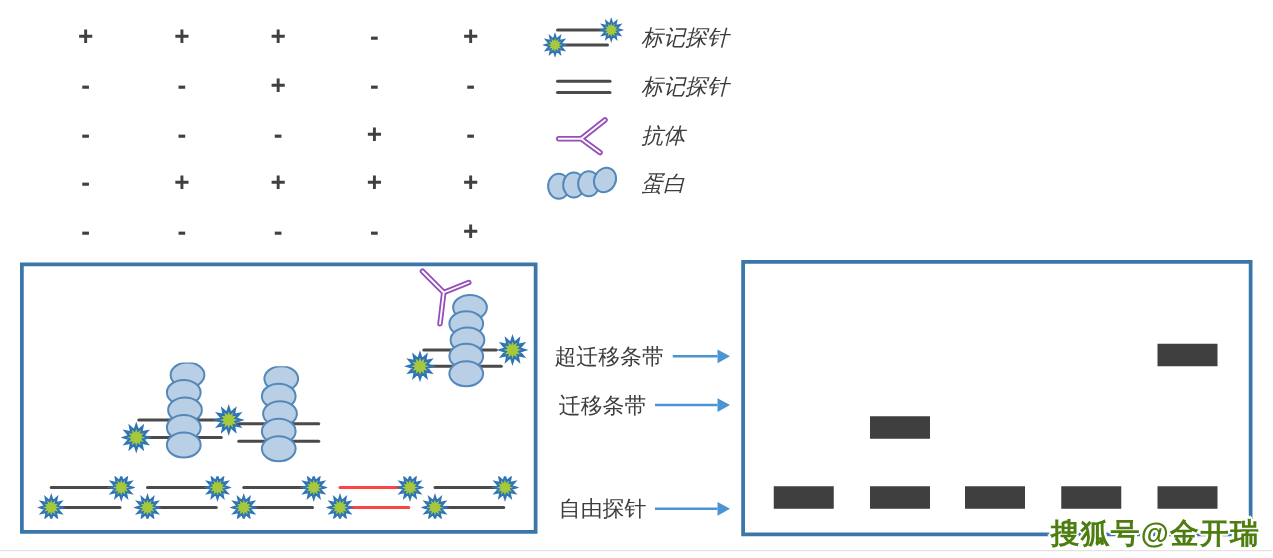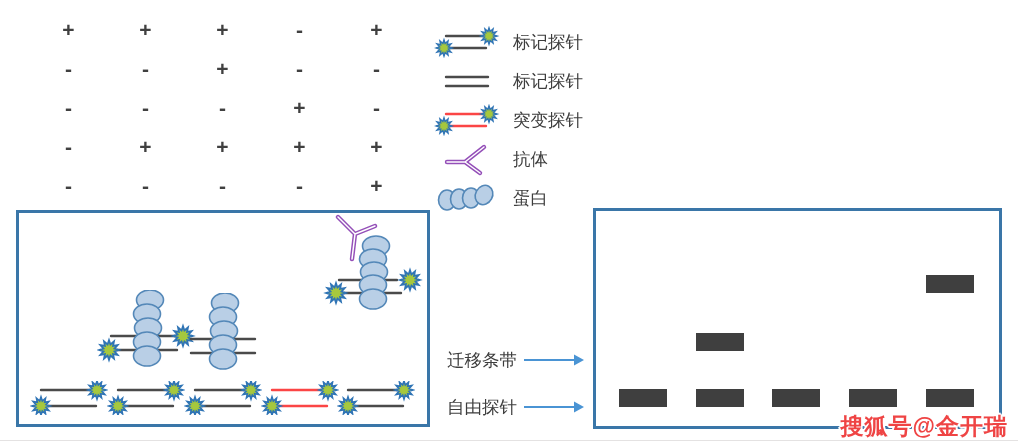--- a/index.html
+++ b/index.html
@@ -6,21 +6,21 @@
   .stage{position:relative;width:1018px;height:446px;background:#fff;overflow:hidden;
          font-family:"Liberation Sans","DejaVu Sans",sans-serif;color:#404040;}
 
   
   .matrix{position:absolute;left:30px;top:10px;display:grid;
           grid-template-columns:repeat(5,77px);grid-auto-rows:39px;}
   .mcell{display:flex;align-items:center;justify-content:center;
          font-size:21px;font-weight:bold;color:#404040;}
 
   
-  .legend{position:absolute;left:430px;top:22px;}
+  .legend{position:absolute;left:430px;top:10px;font-style:italic;}
   .legend-row{display:flex;align-items:center;height:39px;}
   .licon{width:74px;display:flex;align-items:center;justify-content:center;}
   .llabel{margin-left:9px;font-size:17.5px;color:#3d3d3d;white-space:nowrap;}
 
   
   .pline{stroke:#4a4a4a;stroke-width:2.4;stroke-linecap:round;}
   .pline.red{stroke:#fb4545;}
   .oval{fill:#b9cfe6;stroke:#5488b8;stroke-width:1.6;}
   .ab-outer{fill:none;stroke:#944fb8;stroke-width:4.4;stroke-linecap:round;stroke-linejoin:round;}
   .ab-inner{fill:none;stroke:#ffffff;stroke-width:1.5;stroke-linecap:round;stroke-linejoin:round;}
@@ -35,25 +35,25 @@
            border:3px solid #3a76a8;box-sizing:border-box;background:#fff;}
   .band{position:absolute;width:48px;height:18px;background:#3f3f3f;}
   .lane-1{left:23px;} .lane-2{left:100px;} .lane-3{left:176px;} .lane-4{left:253px;} .lane-5{left:330px;}
   .row-supershift{top:64px;} .row-shift{top:122px;} .row-free{top:178px;}
 
   
   .gel-labels{position:absolute;left:424px;top:0;width:160px;height:446px;}
   .glabel-row{position:absolute;right:0;display:flex;align-items:center;height:24px;}
   .glabel-row .txt{font-size:17.5px;color:#3d3d3d;white-space:nowrap;}
   .glabel-row svg{margin-left:7px;display:block;}
-  .gl-1{top:273px;} .gl-2{top:348px;} .gl-3{top:385px;margin-top:10px;}
+  .gl-1{top:273px;} .gl-2{top:312px;} .gl-3{top:385px;margin-top:10px;}
 
   
   .watermark{position:absolute;right:10px;bottom:4px;font-size:23px;font-weight:bold;
-             color:#ef4444;letter-spacing:1px;z-index:5;
+             color:#4d7c0f;letter-spacing:1px;z-index:5;
              text-shadow:-2px 0 0 #fff,2px 0 0 #fff,0 -2px 0 #fff,0 2px 0 #fff,
                          -1px -1px 0 #fff,1px -1px 0 #fff,-1px 1px 0 #fff,1px 1px 0 #fff;text-align:center;}
 
   .bottom-rule{position:absolute;left:0;top:440px;width:1018px;height:1px;background:#e4e2e2;}
 </style>
 </head>
 <body>
 
 <div class="stage">
 
@@ -108,35 +108,20 @@
       <span class="llabel">标记探针</span>
     </div>
     <div class="legend-row">
       <span class="licon">
         <svg width="48" height="20" viewBox="0 0 48 20">
           <line class="pline" x1="3" y1="6" x2="45" y2="6"></line>
           <line class="pline" x1="3" y1="15" x2="45" y2="15"></line>
         </svg>
       </span>
       <span class="llabel">标记探针</span>
-    </div>
-    <div class="legend-row">
-      <span class="licon">
-        <svg width="66" height="32" viewBox="0 0 66 32">
-          <line class="pline red" x1="12" y1="10" x2="54" y2="10"></line>
-          <line class="pline red" x1="10" y1="22" x2="52" y2="22"></line>
-          <g transform="translate(55,10) scale(0.73)">
-              <use href="#star"></use>
-            </g>
-          <g transform="translate(10,22) scale(0.73)">
-              <use href="#star"></use>
-            </g>
-        </svg>
-      </span>
-      <span class="llabel">突变探针</span>
     </div>
     <div class="legend-row">
       <span class="licon">
         <svg width="46" height="36" viewBox="0 0 46 36">
           <path class="ab-outer" d="M3,21 L21,21 M21,21 L40,6 M21,21 L36,32"></path>
           <path class="ab-inner" d="M3,21 L21,21 M21,21 L40,6 M21,21 L36,32"></path>
         </svg>
       </span>
       <span class="llabel">抗体</span>
     </div>
@@ -245,20 +230,27 @@
       <g transform="translate(67,9) scale(0.82)">
           <use href="#star"></use>
         </g>
       <g transform="translate(11,25) scale(0.82)">
           <use href="#star"></use>
         </g>
     </svg>
   </div>
 
   <div class="gel-labels">
+    <div class="glabel-row gl-1">
+      <span class="txt">超迁移条带</span>
+      <svg width="46" height="12" viewBox="0 0 46 12">
+        <line x1="0" y1="6" x2="36" y2="6" stroke="#4a94d4" stroke-width="2"></line>
+        <polygon points="36,0.5 46,6 36,11.5" fill="#4a94d4"></polygon>
+      </svg>
+    </div>
     <div class="glabel-row gl-2">
       <span class="txt">迁移条带</span>
       <svg width="60" height="12" viewBox="0 0 60 12">
         <line x1="0" y1="6" x2="50" y2="6" stroke="#4a94d4" stroke-width="2"></line>
         <polygon points="50,0.5 60,6 50,11.5" fill="#4a94d4"></polygon>
       </svg>
     </div>
     <div class="glabel-row gl-3">
       <span class="txt">自由探针</span>
       <svg width="60" height="12" viewBox="0 0 60 12">

